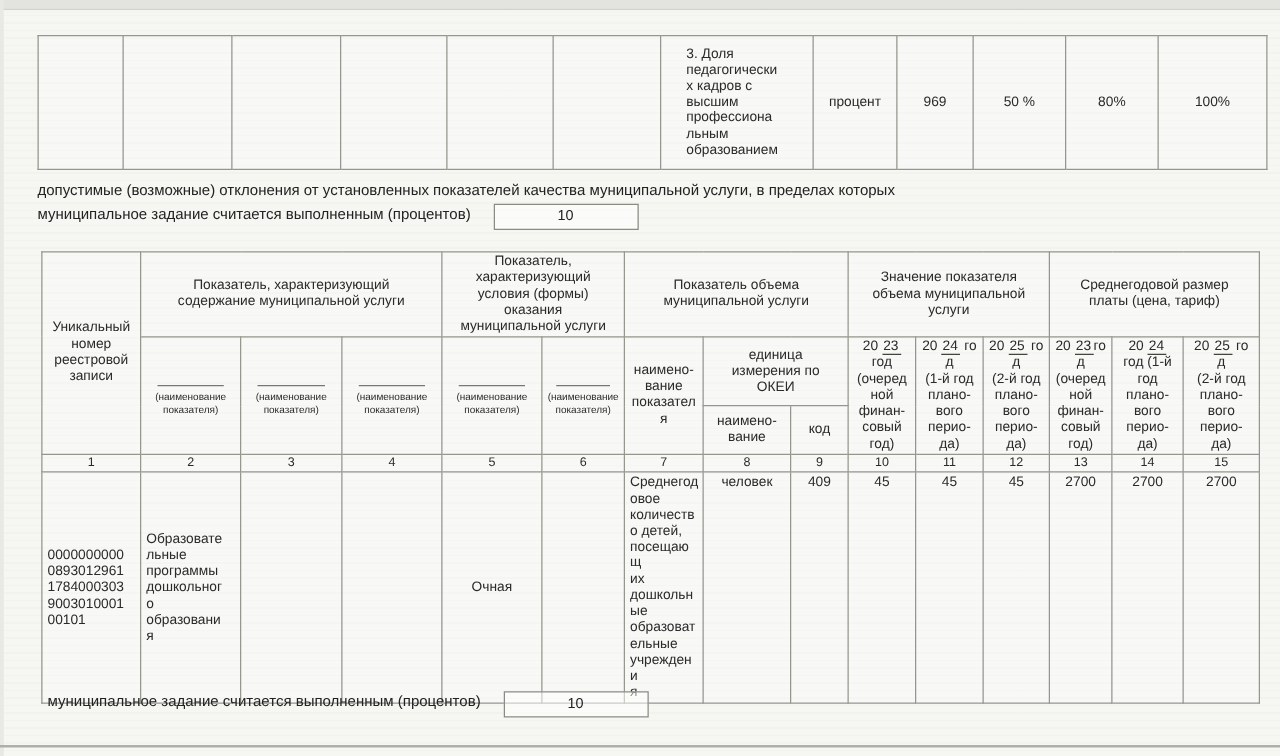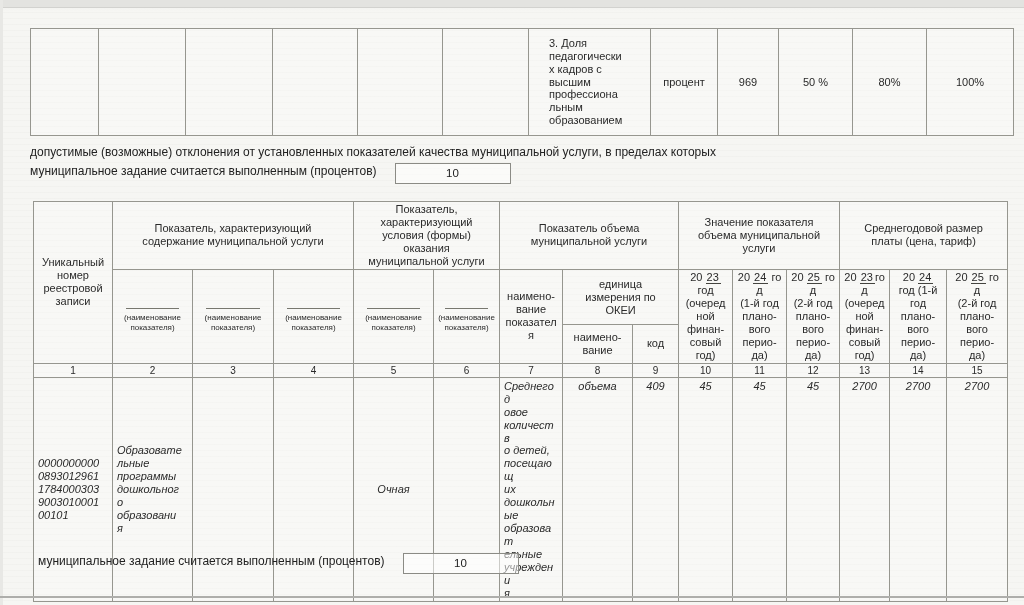--- a/index.html
+++ b/index.html
@@ -38,21 +38,21 @@
   .sec-title{position:absolute;left:10px;top:187px;font-size:12.5px;color:#222;}
 
   
   .t-main{position:absolute;left:33px;top:201px;width:974px;font-size:11px;line-height:1.18;}
   .t-main th{background:rgba(255,255,255,0.25);}
   .t-main .nameph{vertical-align:middle;}
   .blankline{display:block;height:9px;border-bottom:1px solid #77776f;width:72%;margin:0 auto 4px;}
   .ph{display:block;font-size:8px;line-height:1.25;}
   .yr{border-bottom:1px solid #44443f;padding:0 2px 0 1px;}
   .nums td{height:13px;font-size:10px;line-height:1.1;padding:0 2px;background:rgba(255,255,255,0.25);}
-  .drow td{height:176px;vertical-align:top;padding-top:2px;background:rgba(255,255,255,0.25);font-style:italic;}
+  .drow td{height:176px;vertical-align:top;padding-top:2px;background:rgba(255,255,255,0.25);}
   .drow td.vmid{vertical-align:middle;}
   .drow td.lft{text-align:left;padding-left:4px;}
 </style>
 </head>
 <body>
 
 <div class="page">
   <div class="scan-top-strip"></div>
   <div class="scan-left-edge"></div>
 
@@ -248,21 +248,21 @@
 количеств
 о детей,
 посещающ
 их
 дошкольн
 ые
 образоват
 ельные
 учреждени
 я</td>
-      <td>объема</td>
+      <td>человек</td>
       <td>409</td>
       <td>45</td>
       <td>45</td>
       <td>45</td>
       <td>2700</td>
       <td>2700</td>
       <td>2700</td>
     </tr>
   </tbody>
     </table>

